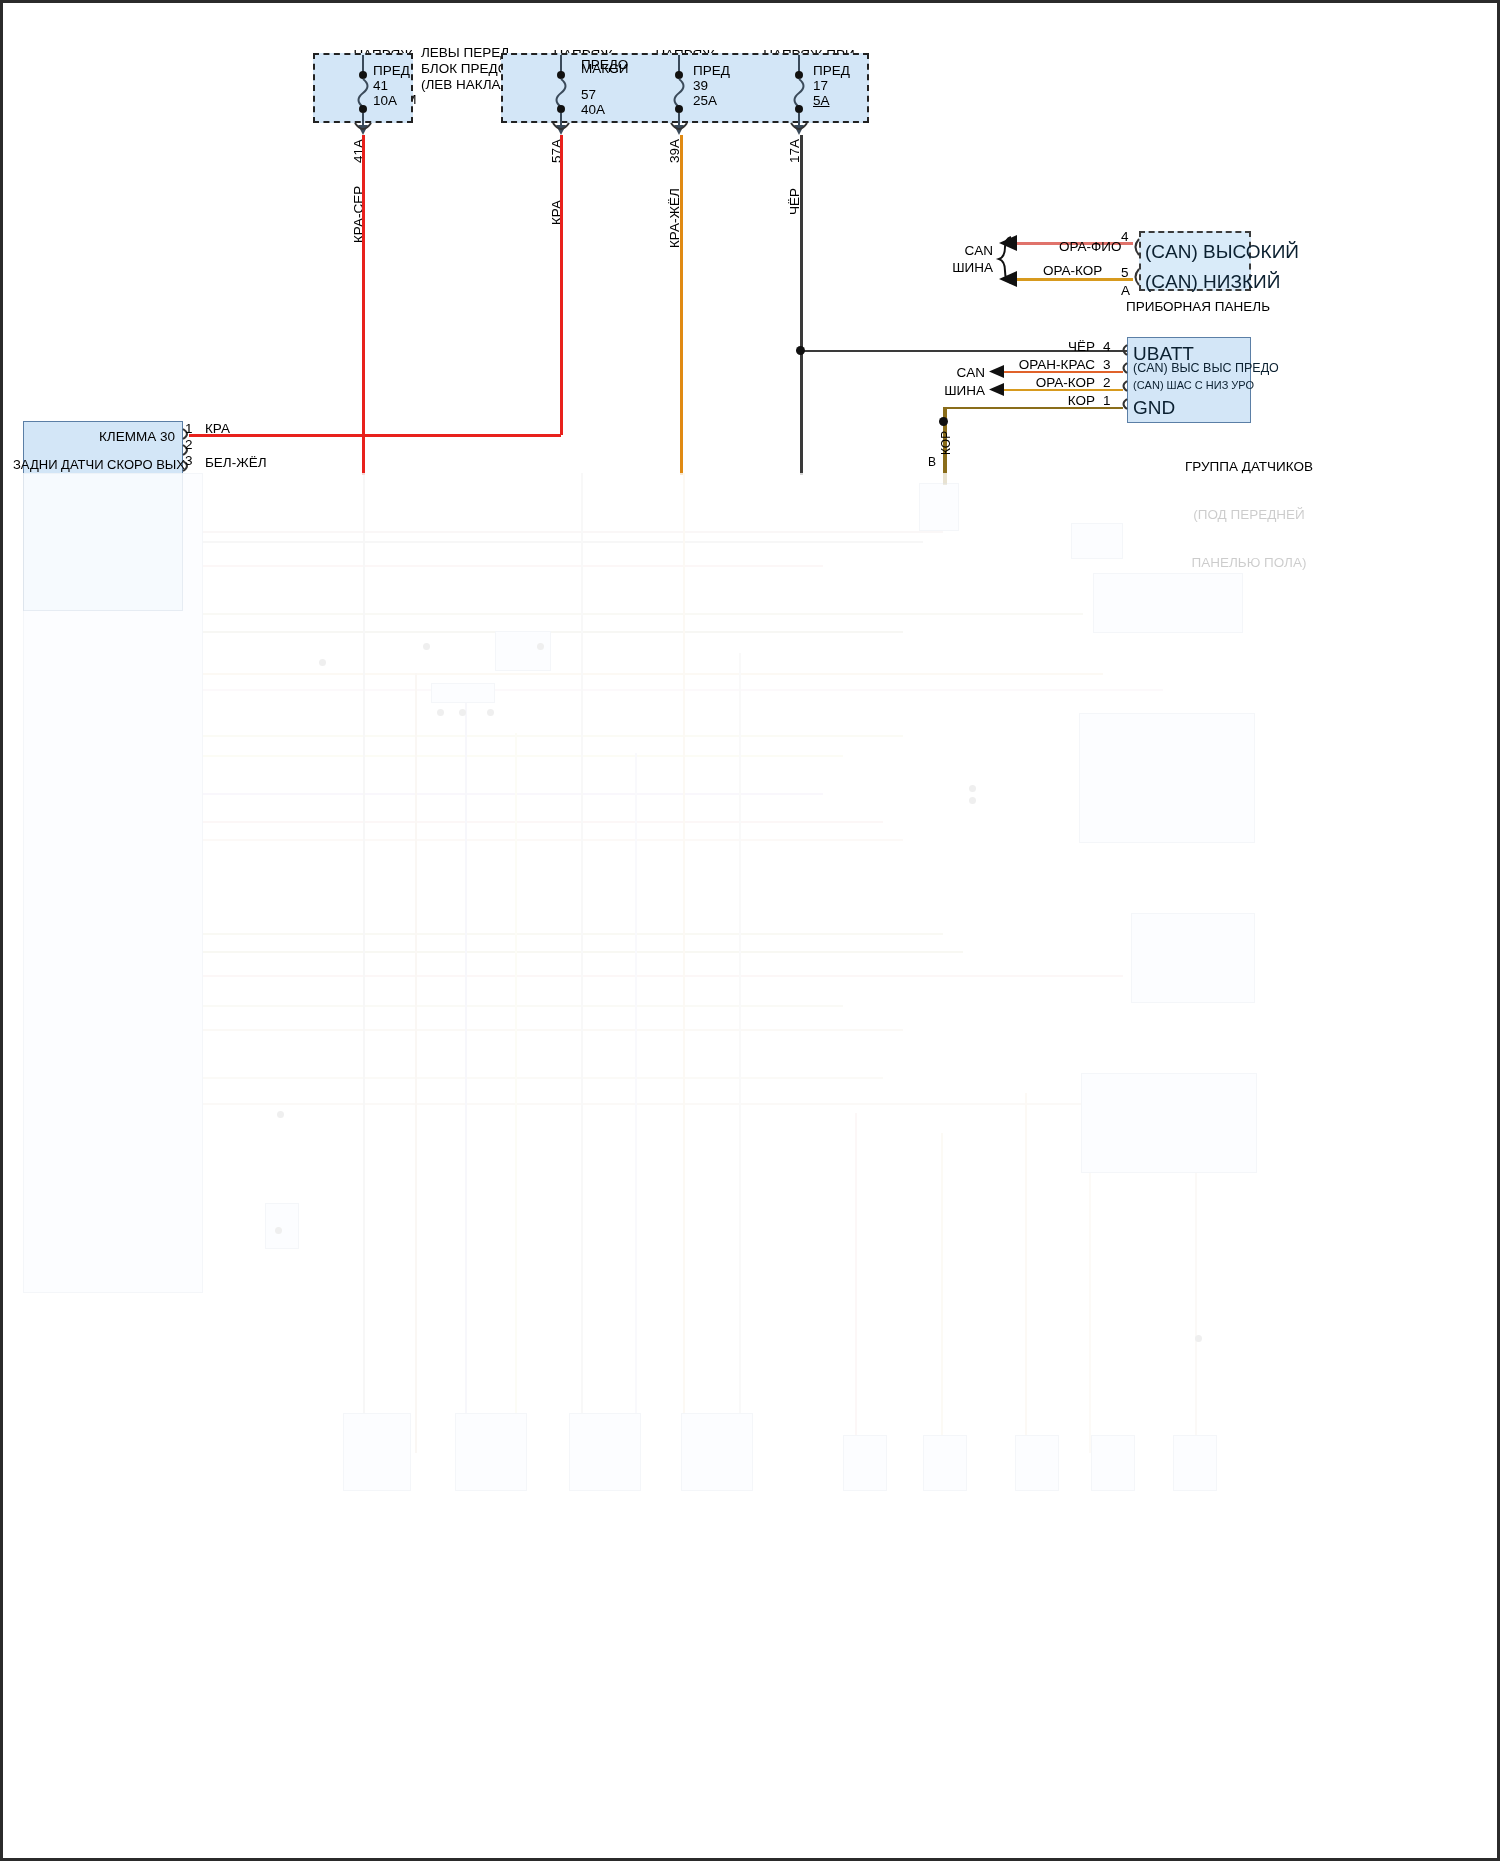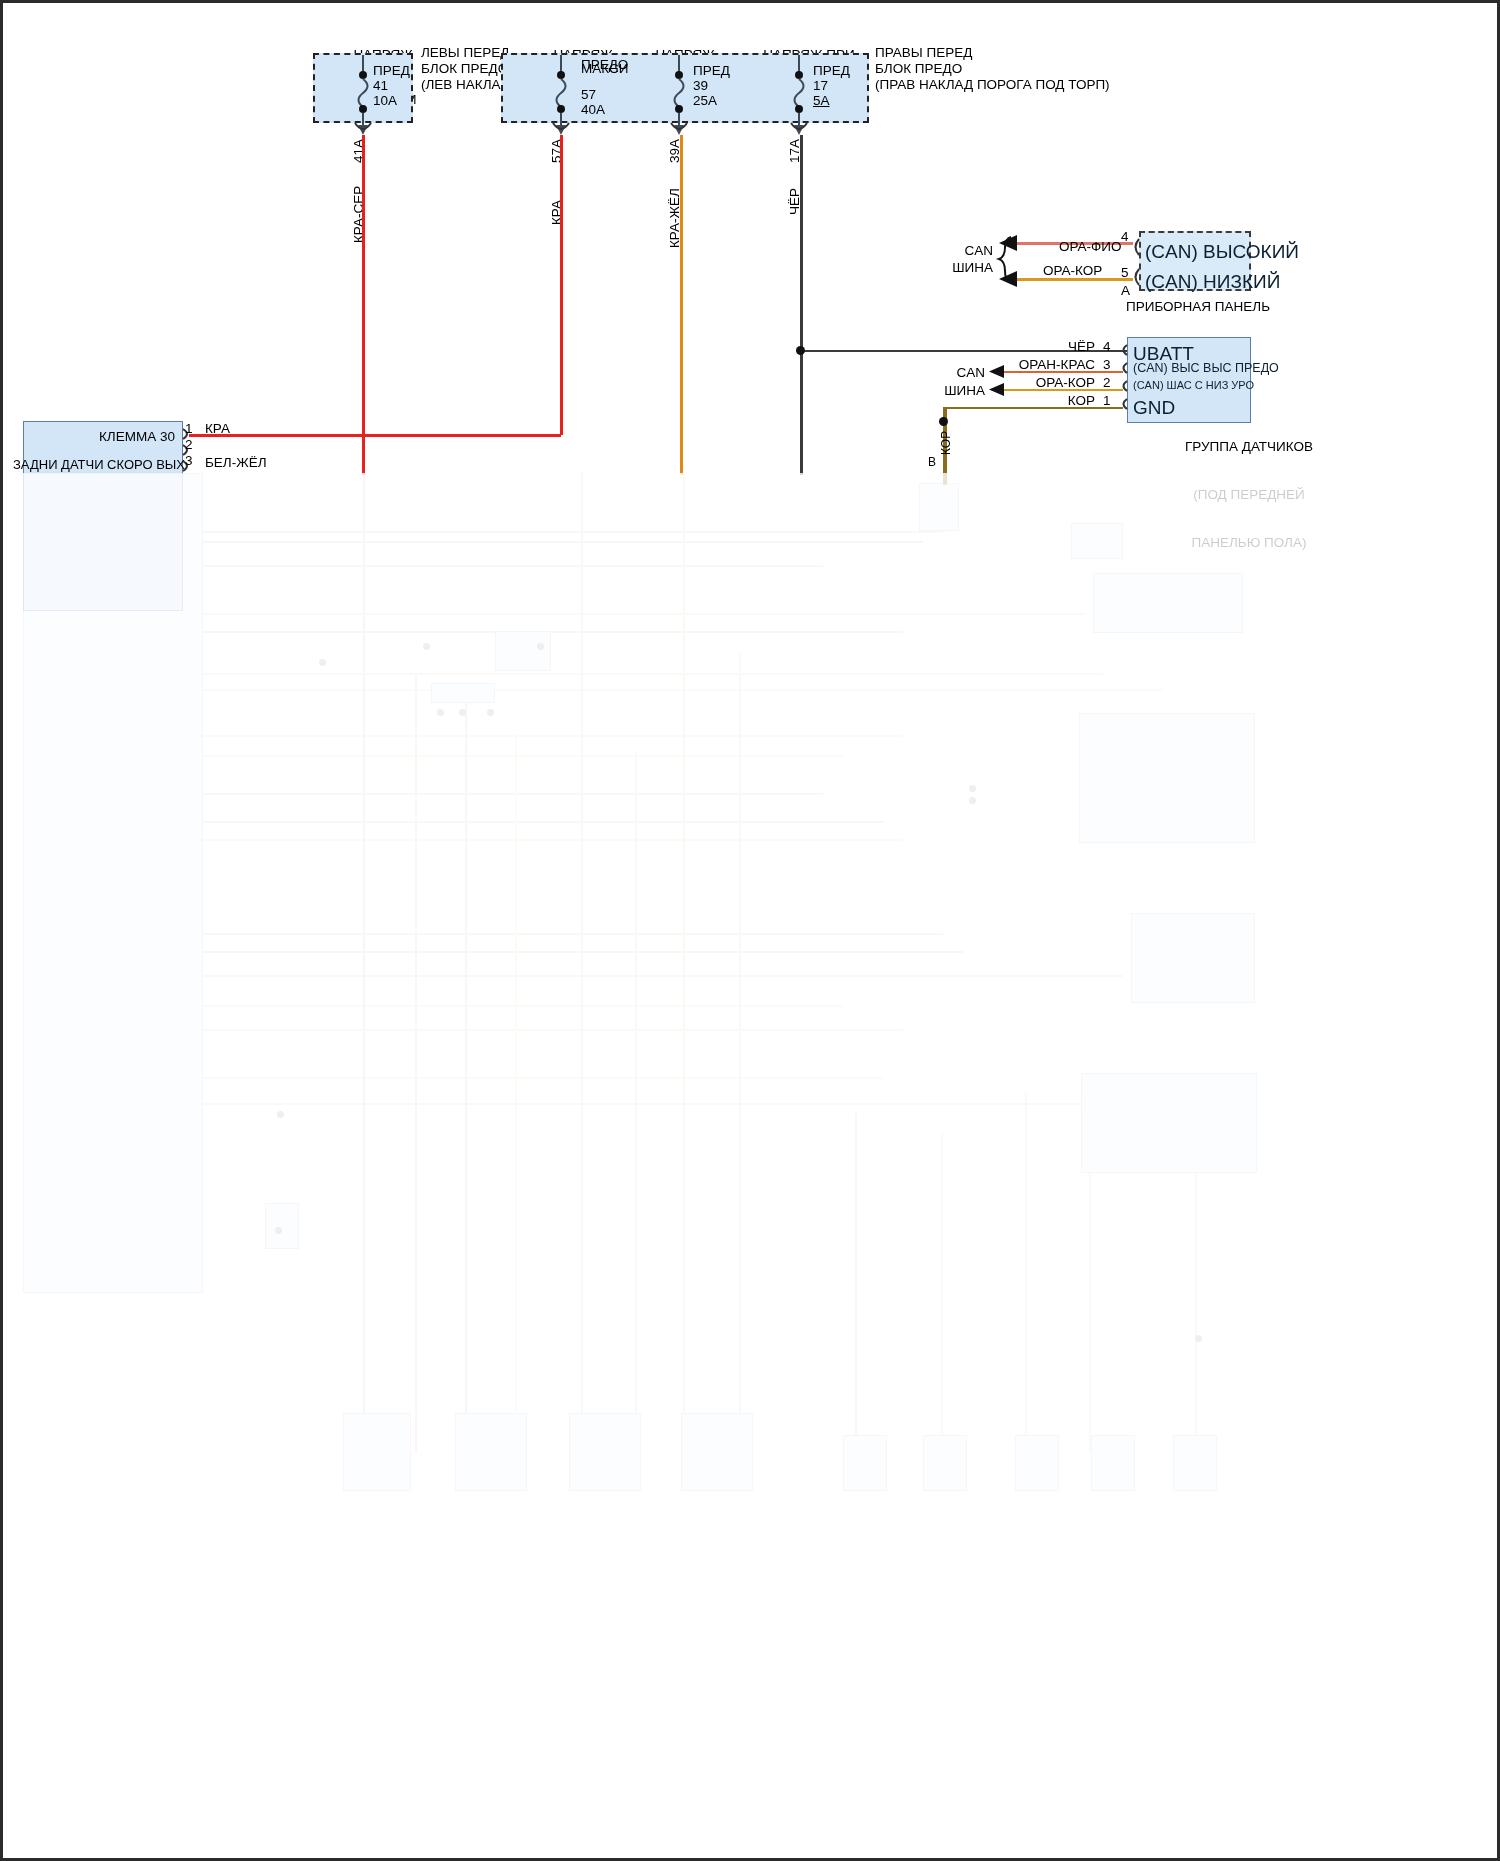--- a/index.html
+++ b/index.html
@@ -126,25 +126,20 @@
   <div class="abs txt" style="left:810px;top:60px;">ПРЕД</div>
   <div class="abs txt" style="left:810px;top:75px;">17</div>
   <div class="abs txt" style="left:810px;top:90px;text-decoration:underline;">5A</div>
 
   <svg class="abs" style="left:786px;top:120px;" width="24" height="14">
     <path d="M2 0 q8 12 16 0" stroke="#333" stroke-width="2" fill="none"></path>
   </svg>
   <div class="abs txt rot" style="left:784px;top:160px;">17A</div>
   <div class="abs txt rot" style="left:784px;top:212px;">ЧЁР</div>
 
-  <div class="abs caption" style="left:872px;top:42px;width:380px;">
-    <div>ПРАВЫ ПЕРЕД</div>
-    <div>БЛОК ПРЕДО</div>
-    <div>(ПРАВ НАКЛАД ПОРОГА ПОД ТОРП)</div>
-  </div>
 
   <div class="vline" style="left:359px;top:132px;height:340px;background:#e8211c;"></div>
   <div class="vline" style="left:557px;top:132px;height:300px;background:#e8211c;"></div>
   <div class="vline" style="left:677px;top:132px;height:340px;background:#e08a13;"></div>
   <div class="vline" style="left:797px;top:132px;height:340px;background:#3a3a3a;"></div>
 
   <div class="hline" style="left:186px;top:431px;width:372px;background:#e8211c;"></div>
 
   <div class="hline2" style="left:797px;top:347px;width:330px;background:#3a3a3a;"></div>
   <div class="dot" style="left:793px;top:343px;"></div>
@@ -218,21 +213,21 @@
 
   <div class="abs txt txt-r" style="left:912px;top:362px;width:70px;">CAN</div>
   <div class="abs txt txt-r" style="left:912px;top:380px;width:70px;">ШИНА</div>
 
   <div class="hline2" style="left:940px;top:404px;width:180px;background:#8a6d1a;"></div>
   <div class="vline2" style="left:940px;top:404px;height:78px;background:#8a6d1a;border-left:2px dashed #8a6d1a;"></div>
   <div class="dot" style="left:936px;top:414px;"></div>
   <div class="abs txt rot" style="left:936px;top:452px;font-size:12px;">КОР</div>
   <div class="abs txt" style="left:925px;top:452px;font-size:12px;">B</div>
 
-  <div class="abs txt txt-c caption" style="left:1136px;top:404px;width:220px;">
+  <div class="abs txt txt-c caption" style="left:1136px;top:424px;width:220px;">
     <div>ГРУППА ДАТЧИКОВ</div>
     <div>(ПОД ПЕРЕДНЕЙ</div>
     <div>ПАНЕЛЬЮ ПОЛА)</div>
   </div>
 
   <div class="abs blue-box" style="left:20px;top:418px;width:160px;height:190px;"></div>
   <div class="abs txt txt-r" style="left:30px;top:426px;width:142px;">КЛЕММА 30</div>
   <div class="abs txt txt-r" style="left:10px;top:454px;width:162px;font-size:13px;">ЗАДНИ ДАТЧИ СКОРО ВЫХ</div>
 
   <svg class="abs" style="left:178px;top:420px;" width="14" height="60">

